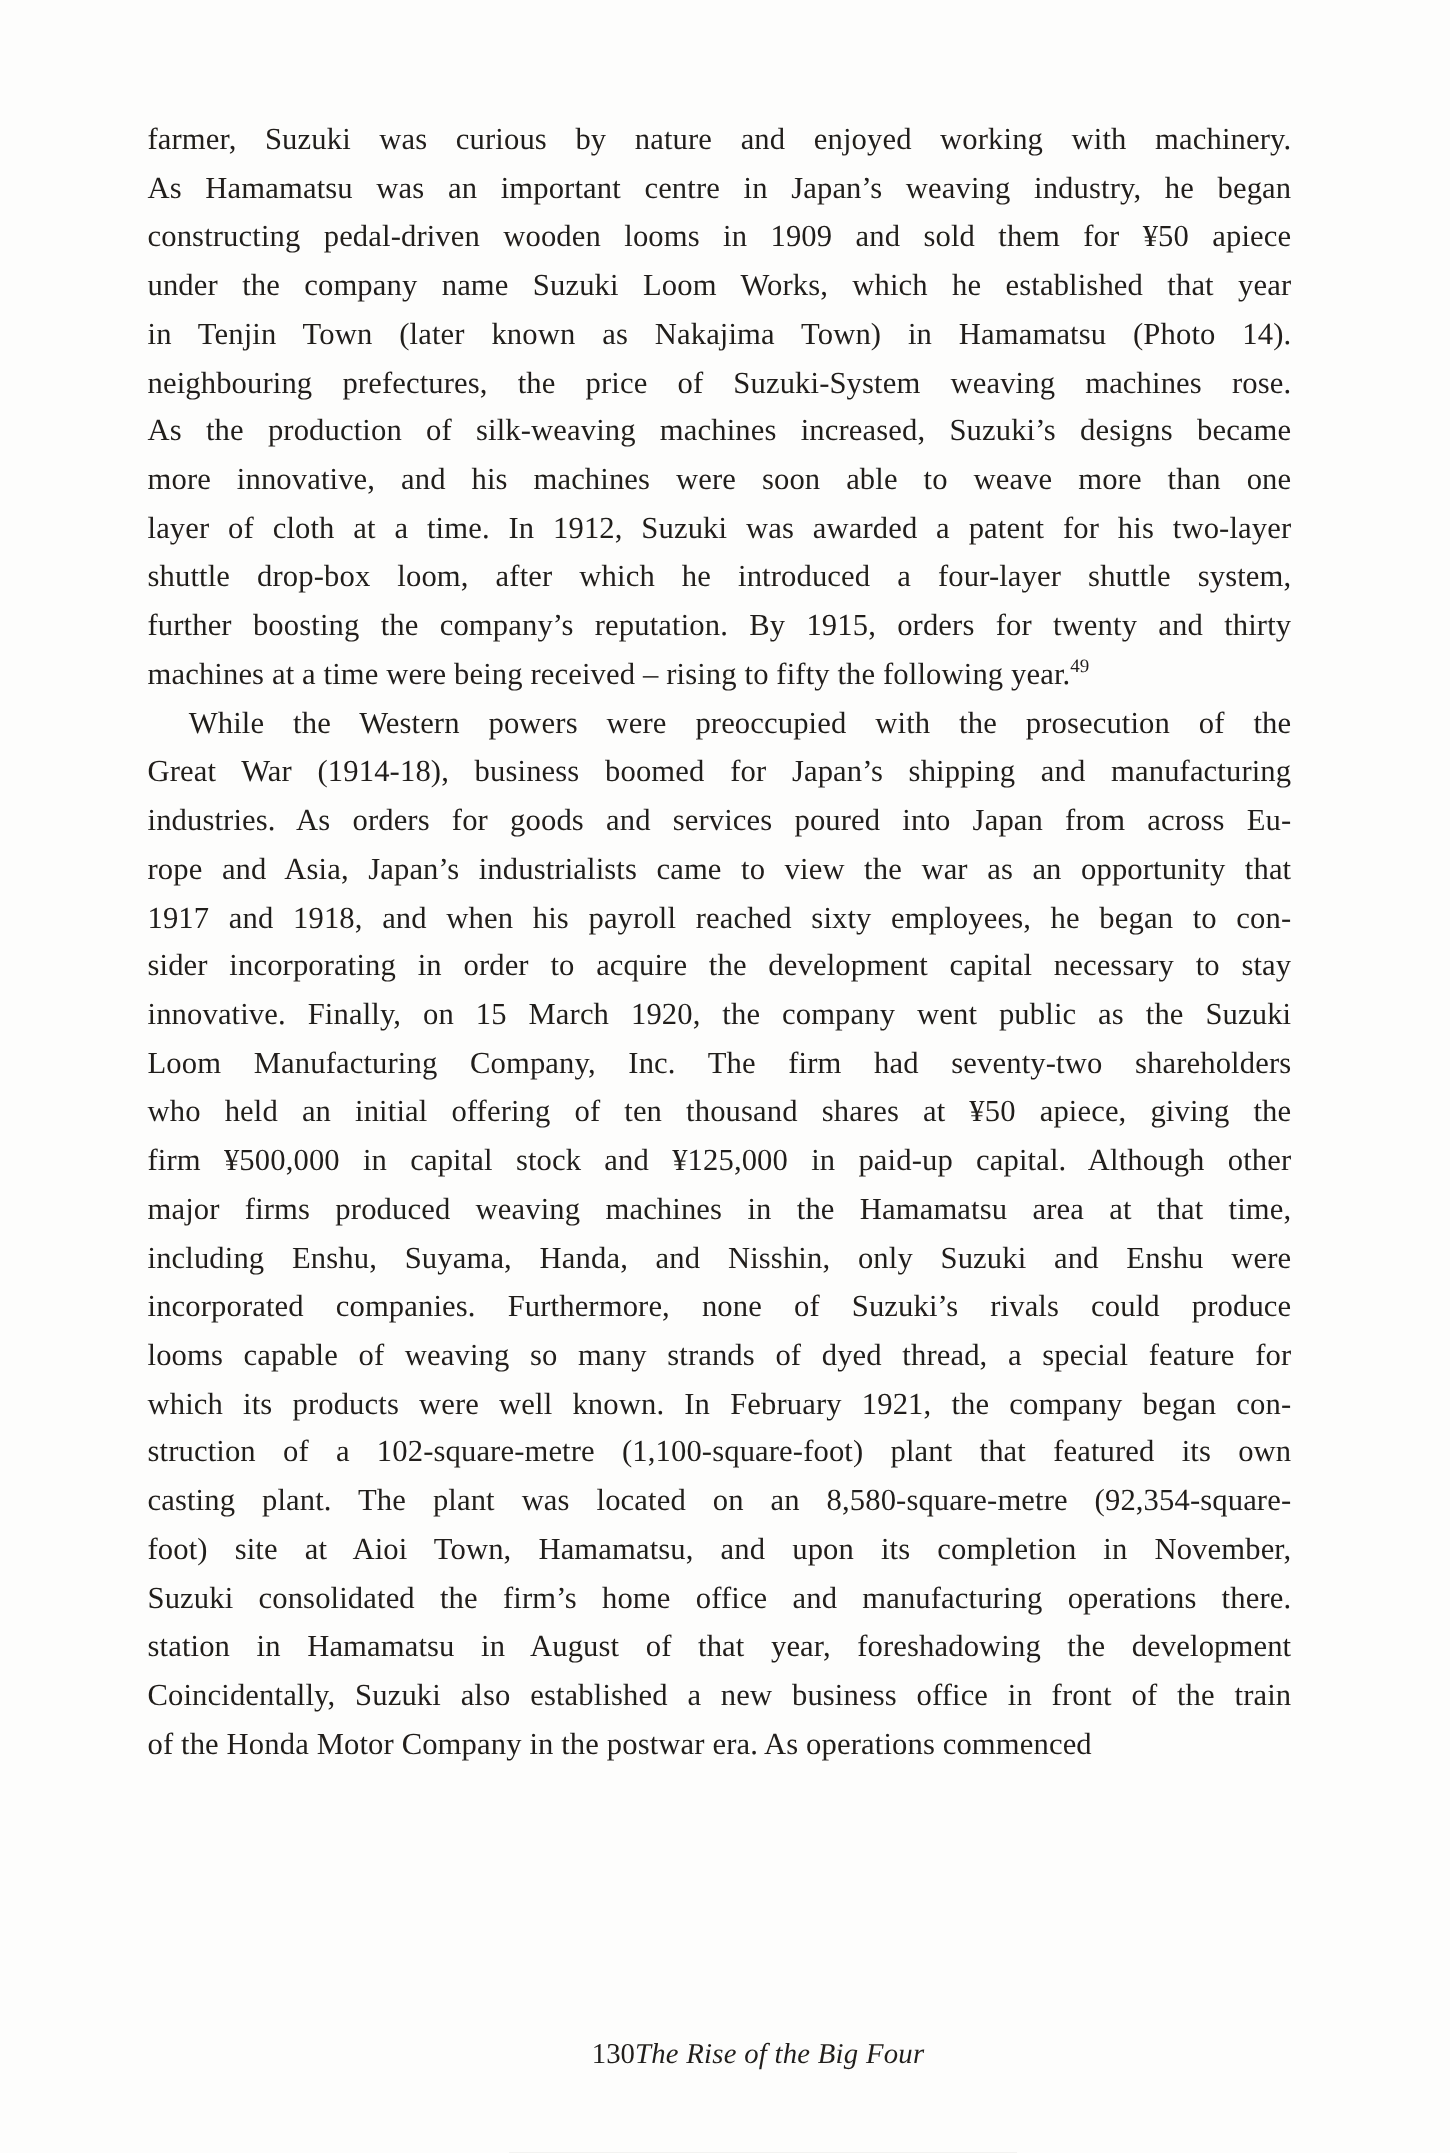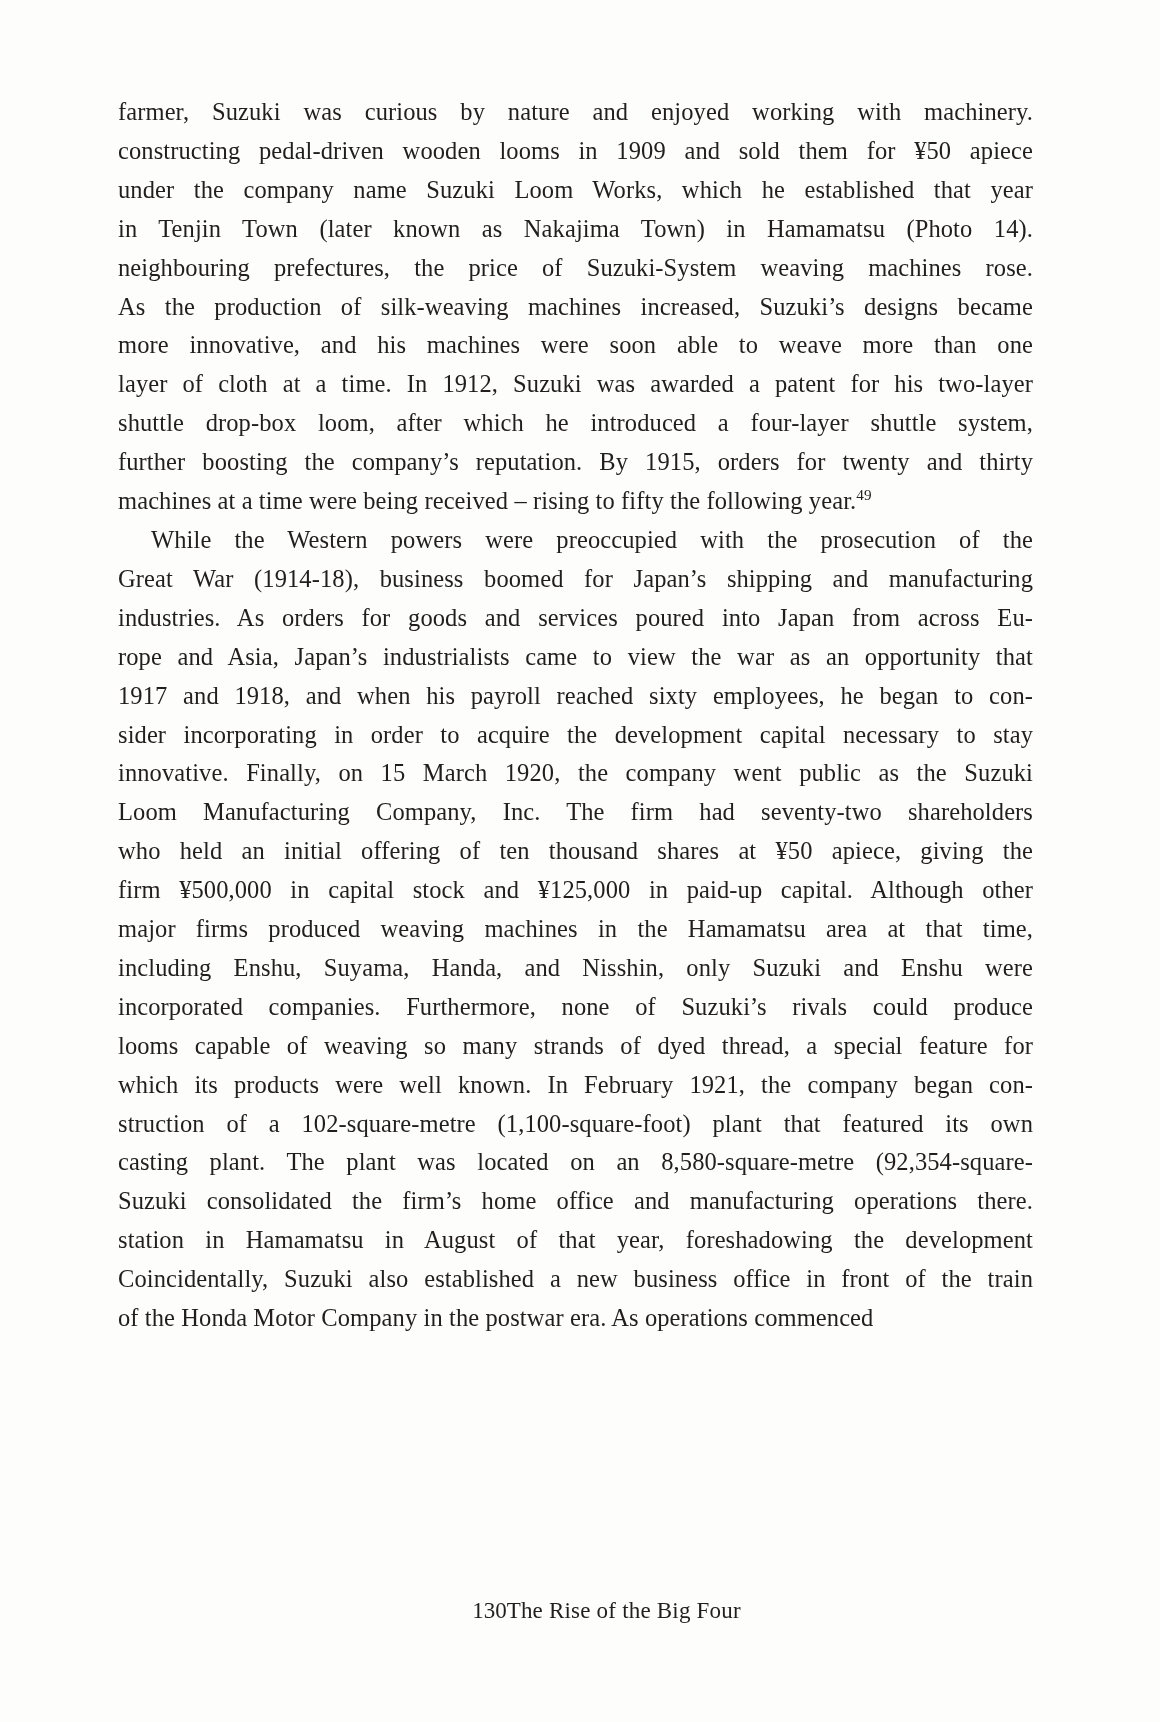--- a/index.html
+++ b/index.html
@@ -54,31 +54,34 @@
     justify-content: center;
     align-items: baseline;
     font-size: 23px;
     line-height: 30px;
   }
   .page-number {
     padding-left: 62px;
     font-style: normal;
   }
   .running-title {
+    font-style: italic;
     letter-spacing: 0.2px;
+    margin-top: 32px;
   }
 </style>
 </head>
 <body>
 
 <div class="page">
 
   <div class="text-block">
       <div class="para">
         <div class="line">farmer, Suzuki was curious by nature and enjoyed working with machinery.</div>
+        <div class="line">As Hamamatsu was an important centre in Japan’s weaving industry, he began</div>
         <div class="line">constructing pedal-driven wooden looms in 1909 and sold them for ¥50 apiece</div>
         <div class="line">under the company name Suzuki Loom Works, which he established that year</div>
         <div class="line">in Tenjin Town (later known as Nakajima Town) in Hamamatsu (Photo 14).</div>
         <div class="line">neighbouring prefectures, the price of Suzuki-System weaving machines rose.</div>
         <div class="line">As the production of silk-weaving machines increased, Suzuki’s designs became</div>
         <div class="line">more innovative, and his machines were soon able to weave more than one</div>
         <div class="line">layer of cloth at a time. In 1912, Suzuki was awarded a patent for his two-layer</div>
         <div class="line">shuttle drop-box loom, after which he introduced a four-layer shuttle system,</div>
         <div class="line">further boosting the company’s reputation. By 1915, orders for twenty and thirty</div>
         <div class="line last">machines at a time were being received – rising to fifty the following year.<sup>49</sup></div>
@@ -94,20 +97,21 @@
         <div class="line">Loom Manufacturing Company, Inc. The firm had seventy-two shareholders</div>
         <div class="line">who held an initial offering of ten thousand shares at ¥50 apiece, giving the</div>
         <div class="line">firm ¥500,000 in capital stock and ¥125,000 in paid-up capital. Although other</div>
         <div class="line">major firms produced weaving machines in the Hamamatsu area at that time,</div>
         <div class="line">including Enshu, Suyama, Handa, and Nisshin, only Suzuki and Enshu were</div>
         <div class="line">incorporated companies. Furthermore, none of Suzuki’s rivals could produce</div>
         <div class="line">looms capable of weaving so many strands of dyed thread, a special feature for</div>
         <div class="line">which its products were well known. In February 1921, the company began con-</div>
         <div class="line">struction of a 102-square-metre (1,100-square-foot) plant that featured its own</div>
         <div class="line">casting plant. The plant was located on an 8,580-square-metre (92,354-square-</div>
+        <div class="line">foot) site at Aioi Town, Hamamatsu, and upon its completion in November,</div>
         <div class="line">Suzuki consolidated the firm’s home office and manufacturing operations there.</div>
         <div class="line">station in Hamamatsu in August of that year, foreshadowing the development</div>
         <div class="line">Coincidentally, Suzuki also established a new business office in front of the train</div>
         <div class="line last">of the Honda Motor Company in the postwar era. As operations commenced</div>
       </div>
     </div>
 
   <div class="footer">
     <span class="page-number">130</span>
     <span class="running-title">The Rise of the Big Four</span>

